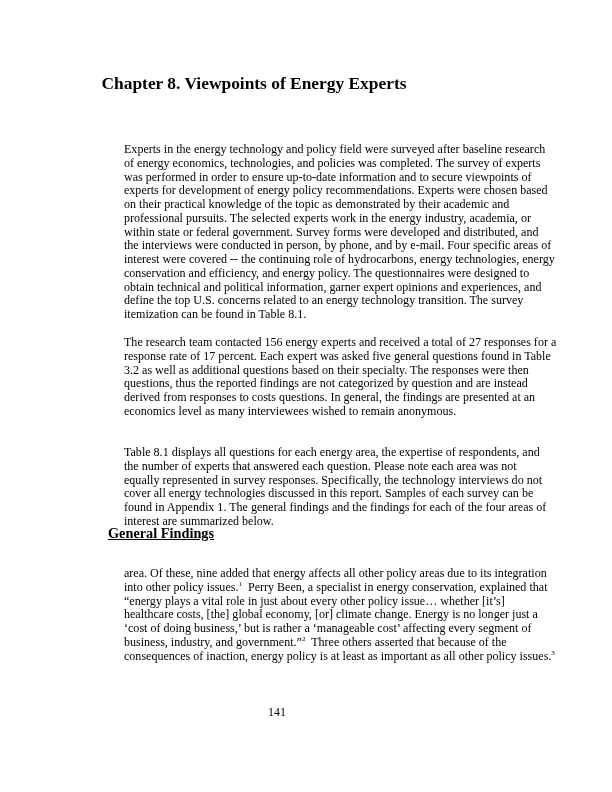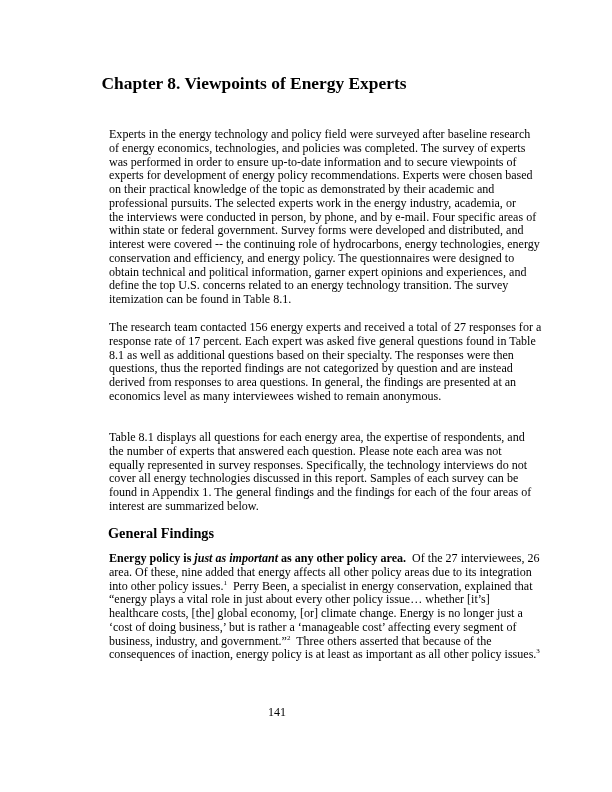--- a/index.html
+++ b/index.html
@@ -1,69 +1,68 @@
 <!DOCTYPE html>
 <html><head>
 <meta charset="utf-8">
 <style>
   html, body { margin: 0; padding: 0; background: #ffffff; }
   body { width: 612px; height: 792px; position: relative; overflow: hidden;
          font-family: "Liberation Serif", "DejaVu Serif", serif; color: #000; }
   .title { position: absolute; top: 73px; left: 0; width: 508px; text-align: center;
            font-weight: bold; font-size: 17.4px; }
-  .para { position: absolute; left: 108px; width: 440px; font-size: 12.05px; line-height: 13.75px; margin: 1px; }
+  .para { position: absolute; left: 108px; width: 440px; font-size: 12.05px; line-height: 13.75px; margin: 16px; }
   .para span.line { display: block; white-space: nowrap; }
-  .h2 { position: absolute; left: 108px; top: 525px; font-weight: bold; font-size: 14.3px; }
+  .h2 { position: absolute; left: 108px; top: 525px; font-weight: bold; font-size: 14.3px; text-decoration: underline; }
   sup { font-size: 7px; vertical-align: 5px; line-height: 0; }
   .pagenum { position: absolute; top: 705px; left: 0; width: 554px; text-align: center; font-size: 12px; }
 </style>
 </head>
 <body>
 
 <div>
   <div class="title">Chapter 8.  Viewpoints of Energy Experts</div>
 
   <p class="para" style="top:127px">
     <span class="line">Experts in the energy technology and policy field were surveyed after baseline research</span>
     <span class="line">of energy economics, technologies, and policies was completed.  The survey of experts</span>
     <span class="line">was performed in order to ensure up-to-date information and to secure viewpoints of</span>
     <span class="line">experts for development of energy policy recommendations.  Experts were chosen based</span>
     <span class="line">on their practical knowledge of the topic as demonstrated by their academic and</span>
     <span class="line">professional pursuits.  The selected experts work in the energy industry, academia, or</span>
+    <span class="line">within state or federal government.  Survey forms were developed and distributed, and</span>
     <span class="line">the interviews were conducted in person, by phone, and by e-mail.  Four specific areas of</span>
-    <span class="line">within state or federal government.  Survey forms were developed and distributed, and</span>
     <span class="line">interest were covered -- the continuing role of hydrocarbons, energy technologies, energy</span>
     <span class="line">conservation and efficiency, and energy policy.  The questionnaires were designed to</span>
     <span class="line">obtain technical and political information, garner expert opinions and experiences, and</span>
     <span class="line">define the top U.S. concerns related to an energy technology transition. The survey</span>
     <span class="line">itemization can be found in Table 8.1.</span>
   </p>
 
   <p class="para" style="top:320px">
     <span class="line">The research team contacted 156 energy experts and received a total of 27 responses for a</span>
     <span class="line">response rate of 17 percent.  Each expert was asked five general questions found in Table</span>
-    <span class="line">8.1 as well as additional questions based on their specialty.  The responses were then</span>
+    <span class="line">3.2 as well as additional questions based on their specialty.  The responses were then</span>
     <span class="line">questions, thus the reported findings are not categorized by question and are instead</span>
-    <span class="line">derived from responses to area questions.  In general, the findings are presented at an</span>
+    <span class="line">derived from responses to costs questions.  In general, the findings are presented at an</span>
     <span class="line">economics level as many interviewees wished to remain anonymous.</span>
   </p>
 
   <p class="para" style="top:430px">
     <span class="line">Table 8.1 displays all questions for each energy area, the expertise of respondents, and</span>
     <span class="line">the number of experts that answered each question.  Please note each area was not</span>
     <span class="line">equally represented in survey responses.  Specifically, the technology interviews do not</span>
     <span class="line">cover all energy technologies discussed in this report.  Samples of each survey can be</span>
     <span class="line">found in Appendix 1. The general findings and the findings for each of the four areas of</span>
     <span class="line">interest are summarized below.</span>
   </p>
 
   <div class="h2">General Findings</div>
 
   <p class="para" style="top:551px">
-    <span class="line"><b><span>Energy policy is </span><i>just as important</i><span> as any other policy area.</span></b><span style="white-space:pre">  Of the 27 interviewees, 26</span></span>
     <span class="line">area.  Of these, nine added that energy affects all other policy areas due to its integration</span>
     <span class="line"><span>into other policy issues.</span><sup>1</sup><span style="white-space:pre">  Perry Been, a specialist in energy conservation, explained that</span></span>
     <span class="line">“energy plays a vital role in just about every other policy issue… whether [it’s]</span>
     <span class="line">healthcare costs, [the] global economy, [or] climate change. Energy is no longer just a</span>
     <span class="line">‘cost of doing business,’ but is rather a ‘manageable cost’ affecting every segment of</span>
     <span class="line"><span>business, industry, and government.”</span><sup>2</sup><span style="white-space:pre">  Three others asserted that because of the</span></span>
     <span class="line"><span>consequences of inaction, energy policy is at least as important as all other policy issues.</span><sup>3</sup></span>
   </p>
 
   <div class="pagenum">141</div>

